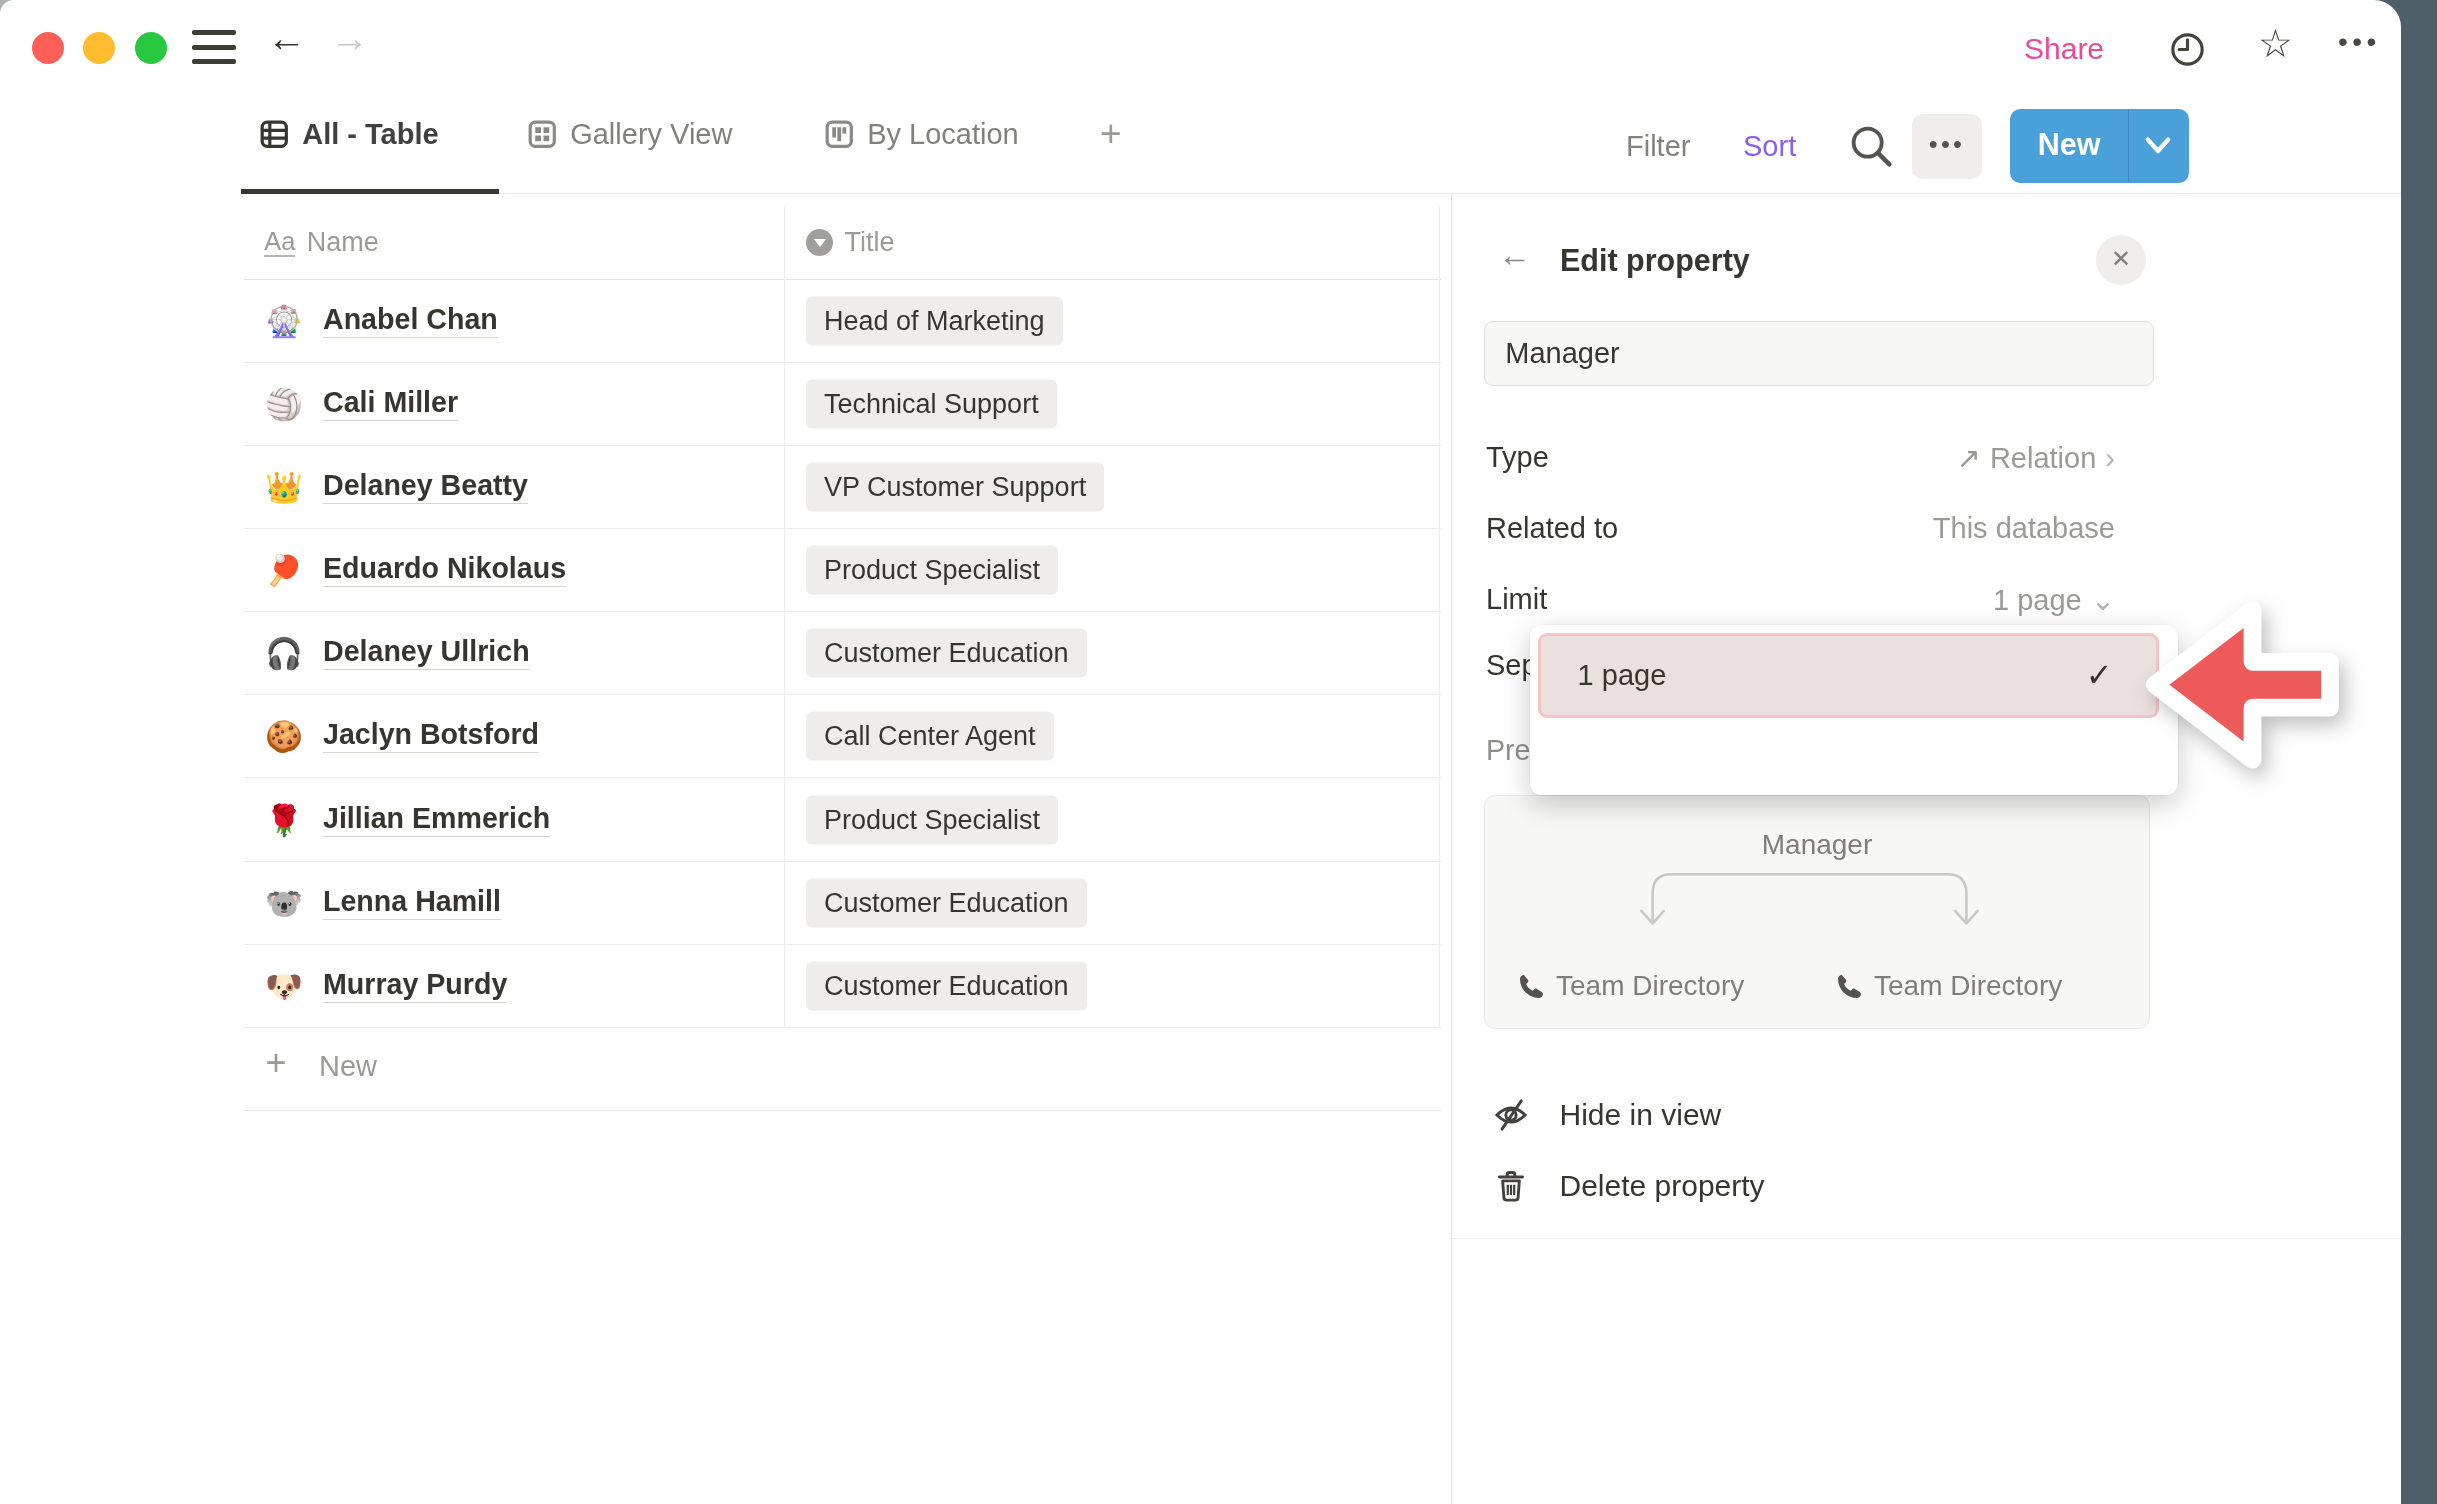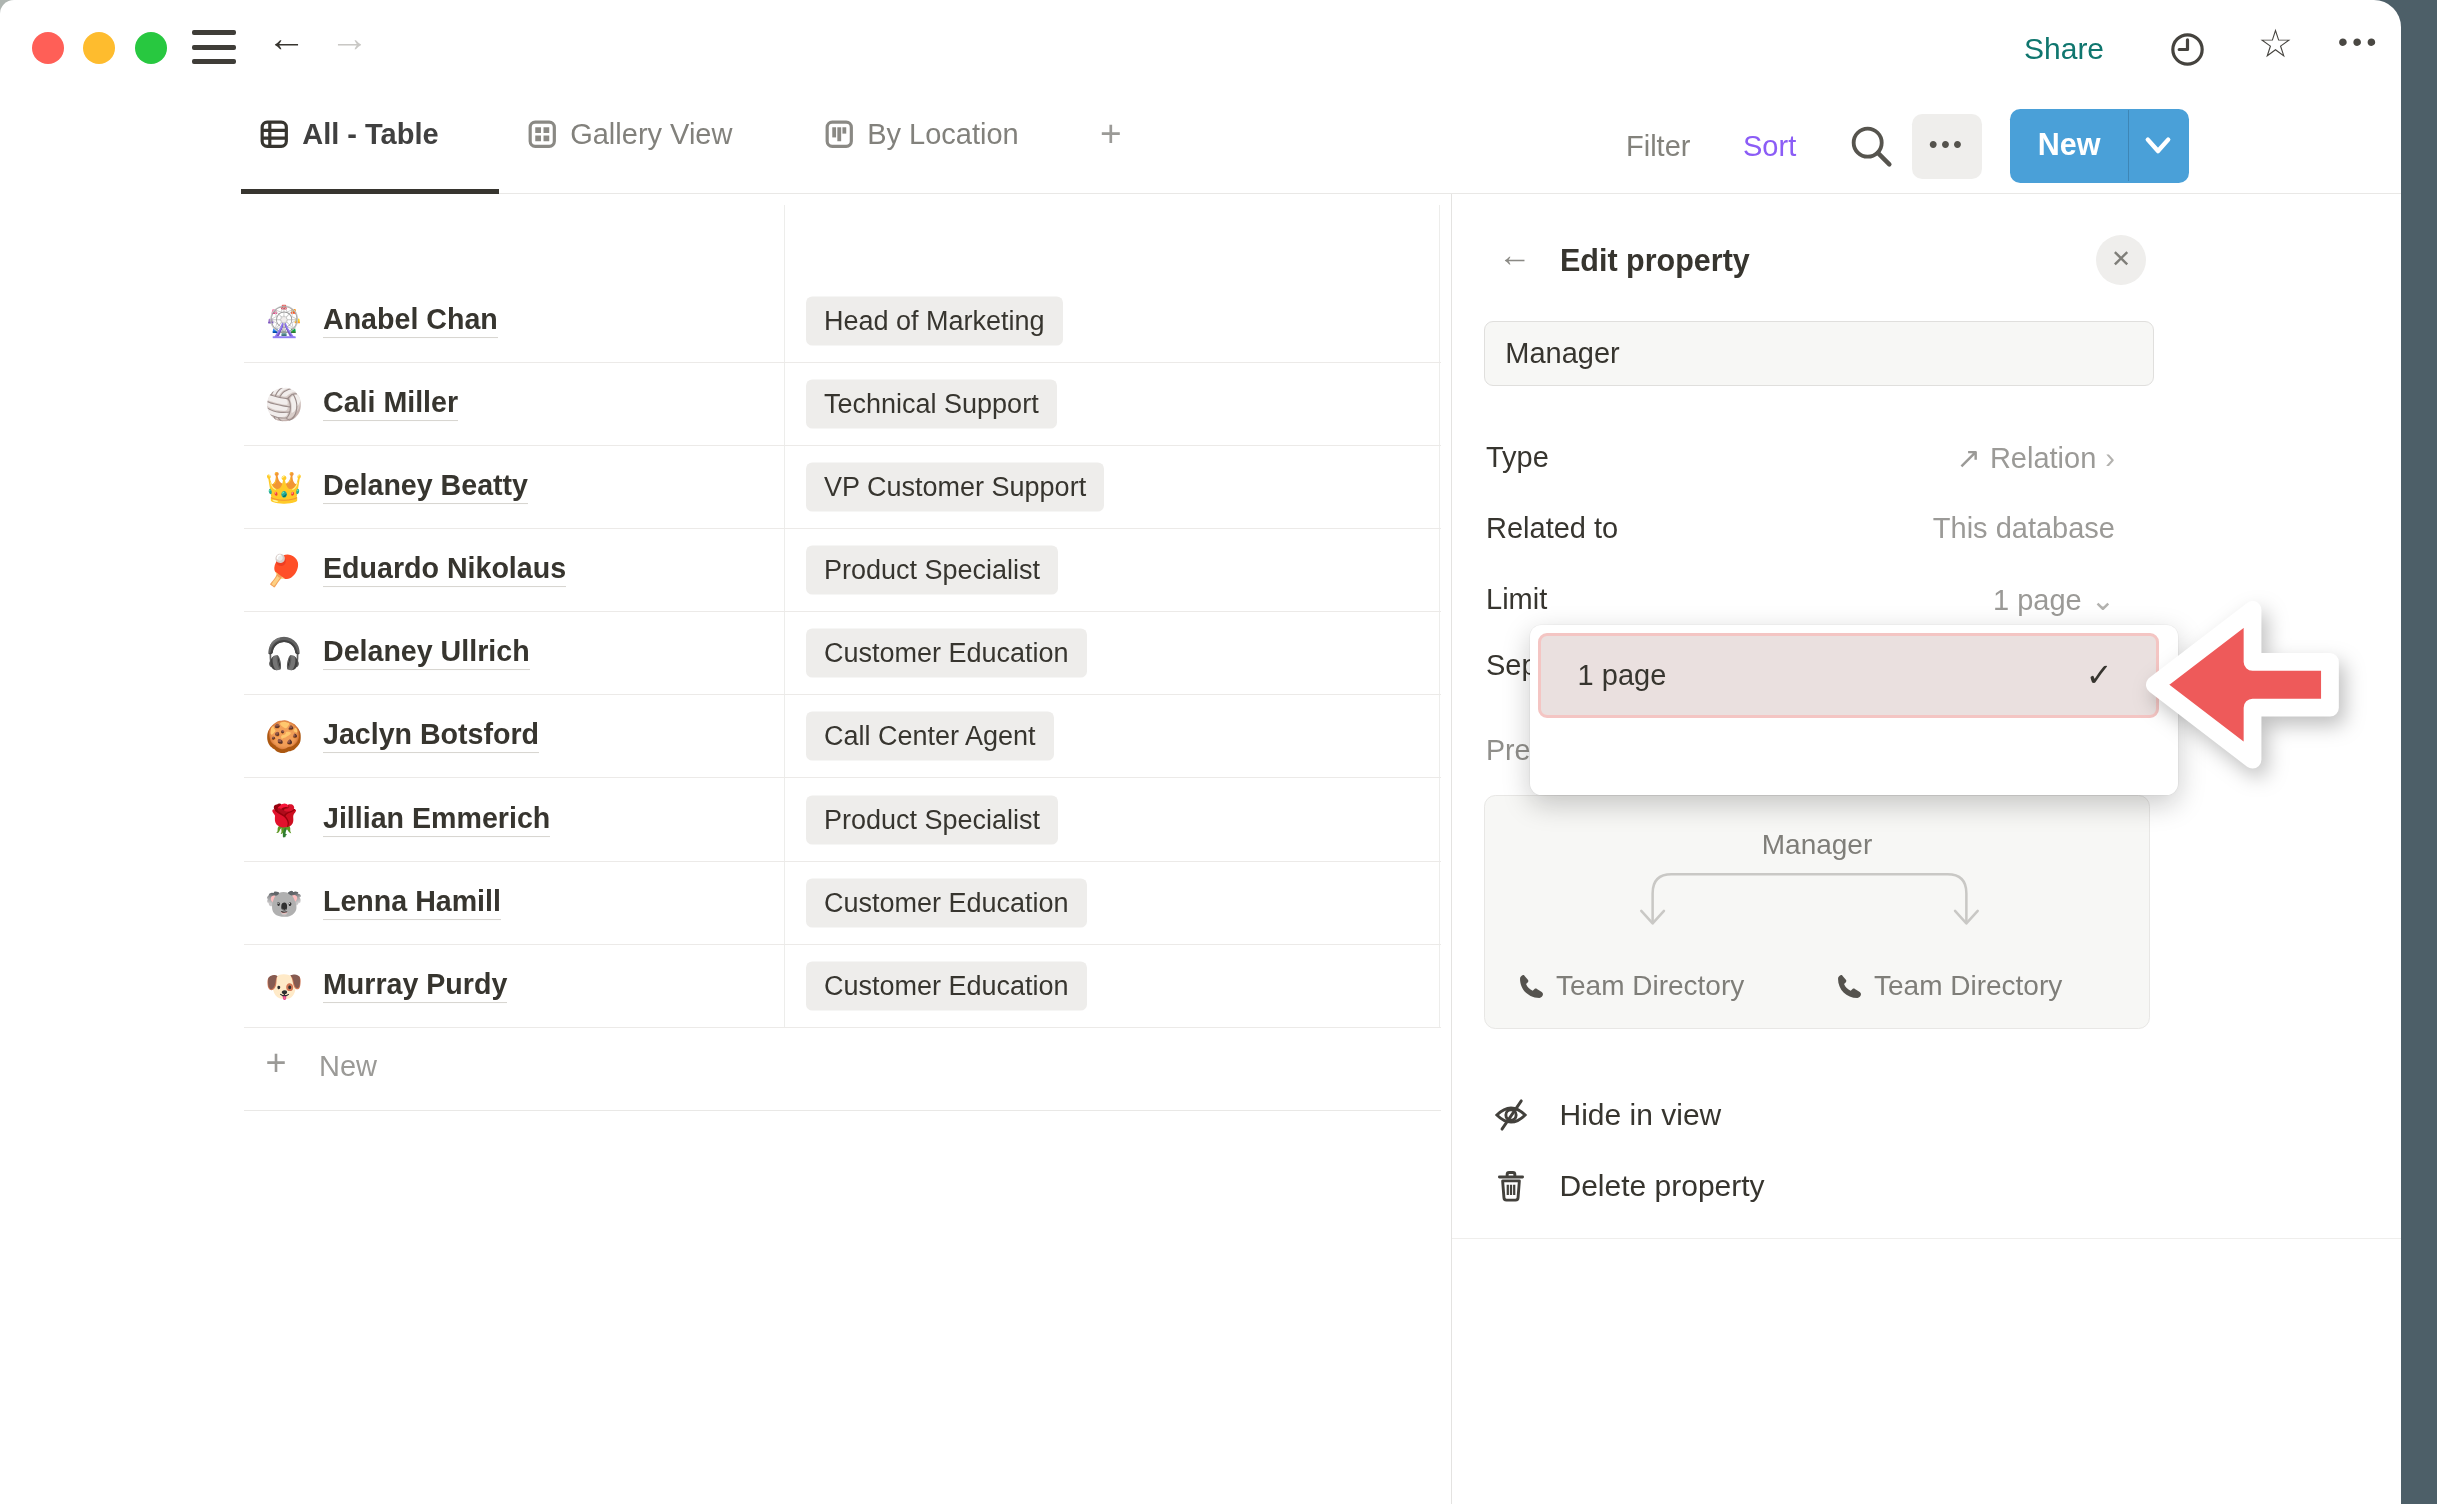--- a/index.html
+++ b/index.html
@@ -22,21 +22,21 @@
   #tl-yellow{left:83px;background:#febc2e;}
   #tl-green{left:135px;background:#28c840;}
   #hamburger{left:192px;top:30px;width:44px;height:36px;cursor:pointer;}
   #hamburger span{position:absolute;left:0;width:44px;height:5.1px;border-radius:1.9px;background:#3f3d38;}
   #hamburger span:nth-child(1){top:0;}
   #hamburger span:nth-child(2){top:14.6px;}
   #hamburger span:nth-child(3){top:29px;}
   .nav-arrow{top:18px;font-size:39px;line-height:39px;font-weight:400;}
   #nav-back{left:267px;color:#37352f;}
   #nav-fwd{left:330px;color:#c9c8c5;}
-  #share-btn{left:2024px;top:32px;font-size:30px;color:#0f766e;}
+  #share-btn{left:2024px;top:32px;font-size:30px;color:#ec4899;}
   .tb-icon{top:30.5px;color:#45433e;}
   #clock-icon{left:2169px;}
   #star-icon{left:2258px;top:24px;font-size:39px;line-height:39px;color:#45433e;}
   #more-top{left:2338px;top:21.6px;font-size:28px;letter-spacing:4.4px;color:#4a4843;line-height:39px;}
   
   #tabbar-divider{left:241px;top:193px;width:2160px;height:1.3px;background:#e9e8e6;}
   #active-underline{left:241px;top:189px;width:258px;height:5.1px;background:#37352f;}
   .tab{top:112px;height:44px;display:flex;align-items:center;gap:12.7px;cursor:pointer;}
   .tab .tlabel{font-size:29px;}
   #tab-all{left:259px;}
@@ -197,20 +197,32 @@
     <div id="more-view" class="abs">•••</div>
     <div id="new-btn" class="abs">
       <span class="nlabel">New</span>
       <span class="ndiv"></span>
       <svg width="36" height="28" viewBox="0 0 56 44">
           <path d="M12 12 L28 30 L44 12" fill="none" stroke="#ffffff" stroke-width="7" stroke-linecap="round" stroke-linejoin="round"></path>
         </svg>
     </div>
 
     <div id="table" class="abs">
+      <div id="thead">
+        <div class="hcell" id="hcell-name">
+          <span class="aa-ic">Aa</span>
+          <span>Name</span>
+        </div>
+        <div class="hcell" id="hcell-title">
+          <span class="sel-ic">
+              <i></i>
+            </span>
+          <span>Title</span>
+        </div>
+      </div>
       <div class="vline" id="vline-mid"></div>
       <div class="vline" id="vline-right"></div>
 
       <div class="trow" style="top:74px">
         <span class="emoji">🎡</span>
         <span class="pname">Anabel Chan</span>
         <span class="pill">Head of Marketing</span>
       </div>
       <div class="trow" style="top:157px">
         <span class="emoji">🏐</span>

